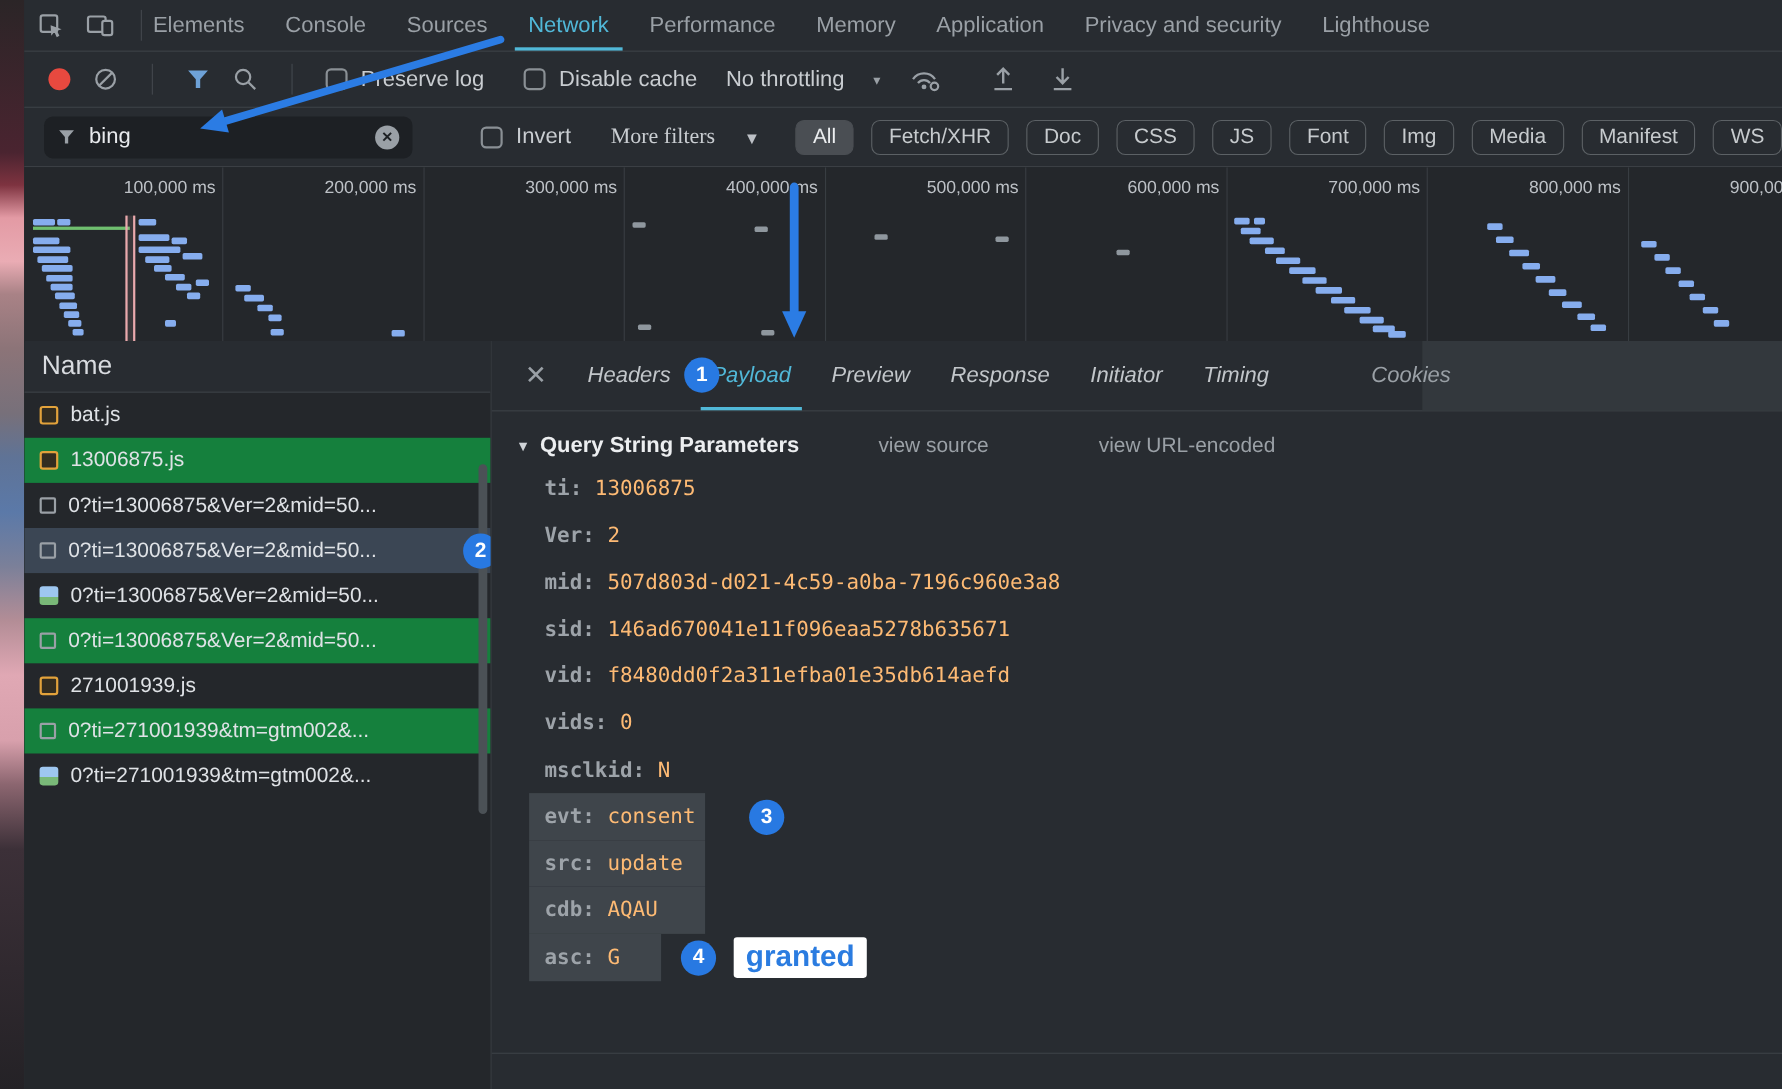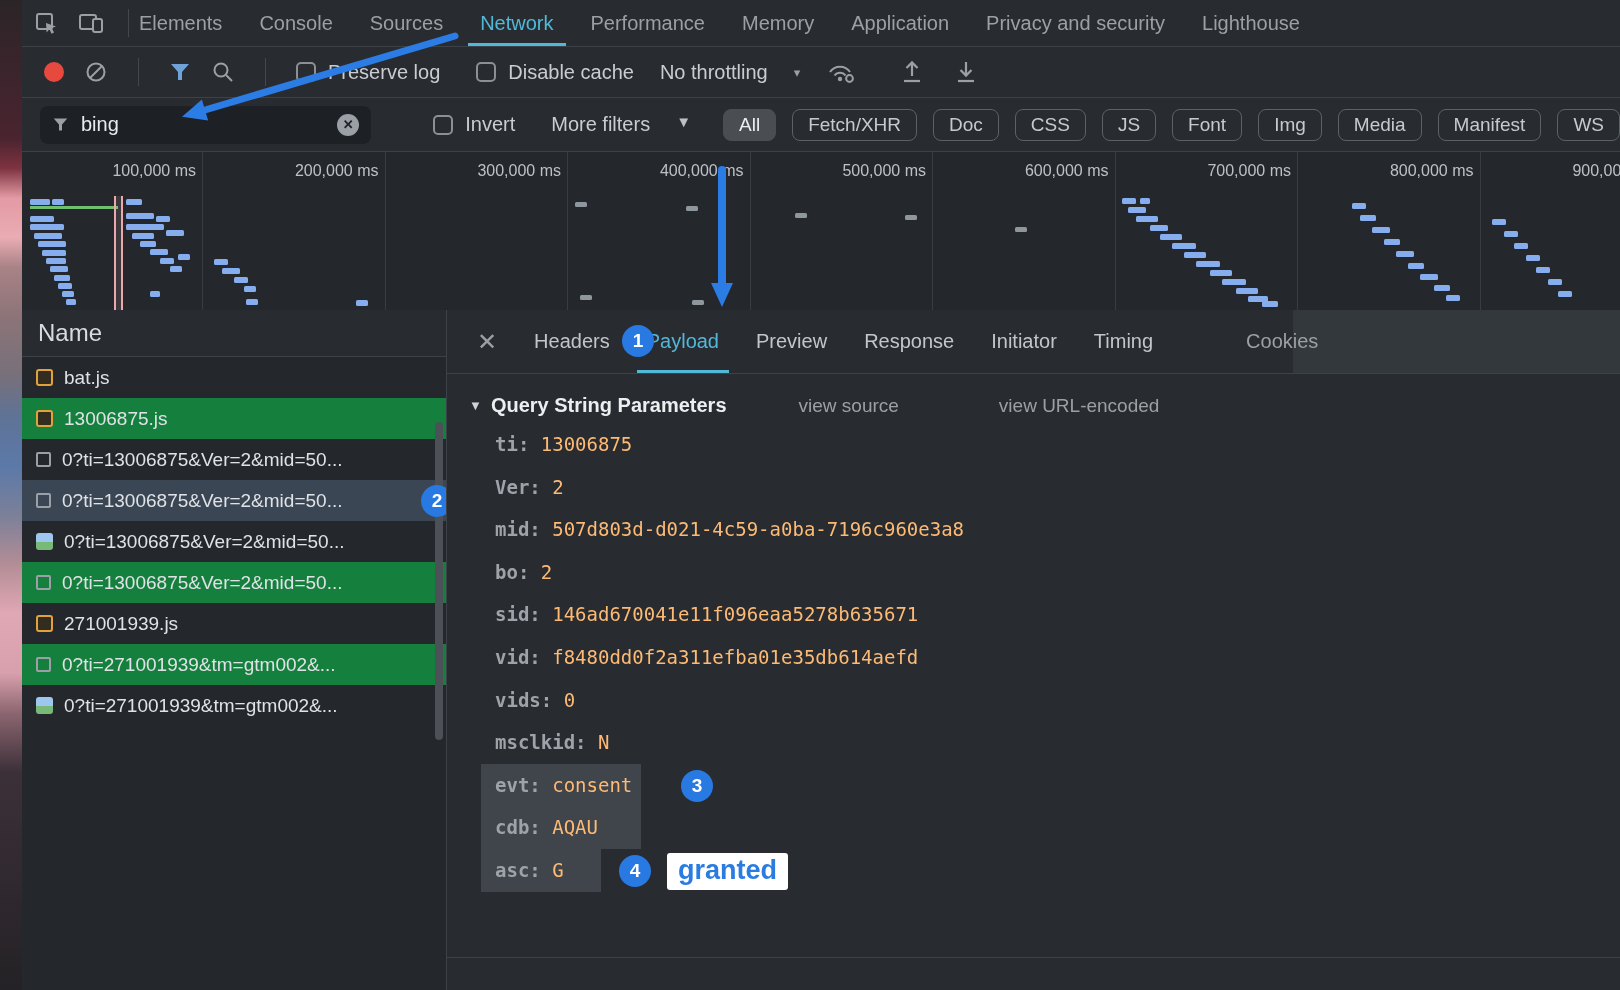--- a/index.html
+++ b/index.html
@@ -33,21 +33,21 @@
   .tlabel{color:#c9cdd1;font-size:20px;white-space:nowrap;}
   .cbgroup{display:flex;align-items:center;gap:12px;}
   .caret{color:#9aa0a6;font-size:13px;}
   .throttle{display:flex;align-items:center;gap:26px;margin-left:6px;}
 
   
   .filterbar{height:53px;display:flex;align-items:center;border-bottom:1px solid #3d4248;padding-left:18px;gap:22px;}
   .filter-input{width:338px;height:38px;background:#1d2024;border-radius:8px;display:flex;align-items:center;padding:0 12px;gap:12px;box-sizing:border-box;}
   .filter-input .q{color:#e8eaed;font-size:20px;flex:1;}
   .clear-btn{width:22px;height:22px;border-radius:50%;background:#9aa0a6;color:#1d2024;display:flex;align-items:center;justify-content:center;font-size:13px;font-weight:700;flex:0 0 auto;}
-  .morefilters{display:flex;align-items:flex-start;gap:26px;margin-left:14px;}
+  .morefilters{display:flex;align-items:flex-end;gap:26px;margin-left:14px;font-family:Liberation Serif, serif;}
   .mf-caret{color:#bdc1c6;font-size:15px;}
   .chips{display:flex;align-items:center;gap:16px;margin-left:10px;white-space:nowrap;}
   .chip{border:1.5px solid #5c6165;color:#c6cacd;border-radius:8px;padding:4px 15px;font-size:19px;cursor:default;white-space:nowrap;}
   .chip.active{background:#4a4e53;border-color:#4a4e53;color:#eceef0;}
 
   
   .overview{position:relative;height:160px;border-bottom:1px solid #3d4248;background:#24272b;overflow:hidden;}
   .gridline{position:absolute;top:0;bottom:0;width:1px;background:#383d42;}
   .ov-label{position:absolute;top:10px;width:144px;text-align:right;color:#bdc1c6;font-size:16px;white-space:nowrap;}
   .wbar{position:absolute;height:6px;border-radius:1.5px;background:#86adee;}
@@ -364,21 +364,21 @@
             <span class="req-name">0?ti=271001939&amp;tm=gtm002&amp;...</span>
           </div>
         </div>
       <div class="scroll-thumb"></div>
     </aside>
 
     <section class="details">
       <div class="d-tabs">
         <div class="d-tabs-overflow"></div>
         <span class="close-x">✕</span>
-        <nav style="display:flex;gap:37px;height:100%;">
+        <nav style="display:flex;gap:37px;height:100%;font-style:italic;">
             <div class="d-tab">Headers</div>
             <div class="d-tab active">Payload</div>
             <div class="d-tab">Preview</div>
             <div class="d-tab">Response</div>
             <div class="d-tab">Initiator</div>
             <div class="d-tab">Timing</div>
             <div class="d-tab cookies">Cookies</div>
           </nav>
         <span class="badge badge-tab">1</span>
       </div>
@@ -388,26 +388,26 @@
           <div class="qsp-row">
             <span class="twisty">▼</span>
             <span class="qsp-title">Query String Parameters</span>
             <span class="link vs">view source</span>
             <span class="link vu">view URL-encoded</span>
           </div>
           <div class="params">
               <div class="param"><span class="pwrap"><span class="pkey">ti:</span> <span class="pval">13006875</span></span></div>
               <div class="param"><span class="pwrap"><span class="pkey">Ver:</span> <span class="pval">2</span></span></div>
               <div class="param"><span class="pwrap"><span class="pkey">mid:</span> <span class="pval">507d803d-d021-4c59-a0ba-7196c960e3a8</span></span></div>
-              <div class="param"><span class="pwrap"><span class="pkey">bo:</span> <span class="pval">2</span></span></div>
               <div class="param"><span class="pwrap"><span class="pkey">sid:</span> <span class="pval">146ad670041e11f096eaa5278b635671</span></span></div>
               <div class="param"><span class="pwrap"><span class="pkey">vid:</span> <span class="pval">f8480dd0f2a311efba01e35db614aefd</span></span></div>
               <div class="param"><span class="pwrap"><span class="pkey">vids:</span> <span class="pval">0</span></span></div>
               <div class="param"><span class="pwrap"><span class="pkey">msclkid:</span> <span class="pval">N</span></span></div>
               <div class="param"><span class="pwrap hl"><span class="pkey">evt:</span> <span class="pval">consent</span></span><span class="badge badge-inline">3</span></div>
+              <div class="param"><span class="pwrap hl"><span class="pkey">src:</span> <span class="pval">update</span></span></div>
               <div class="param"><span class="pwrap hl"><span class="pkey">cdb:</span> <span class="pval">AQAU</span></span></div>
               <div class="param"><span class="pwrap hl hl-small"><span class="pkey">asc:</span> <span class="pval">G</span></span><span class="badge badge-asc">4</span><span class="granted">granted</span></div>
             </div>
         </div>
         <div class="bottom-line"></div>
       </div>
     </section>
   </div>
 </div>
 

